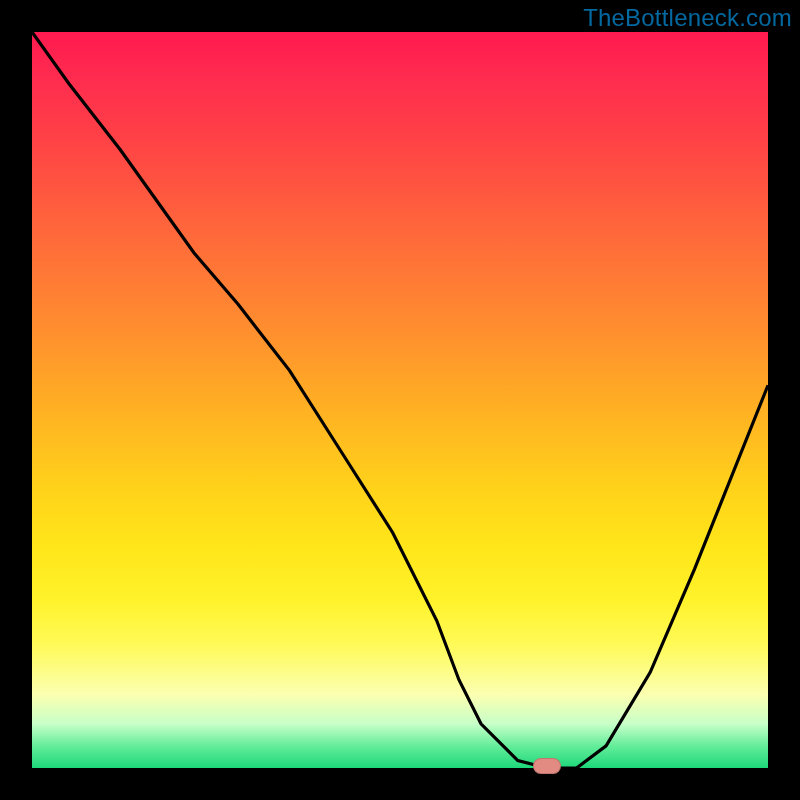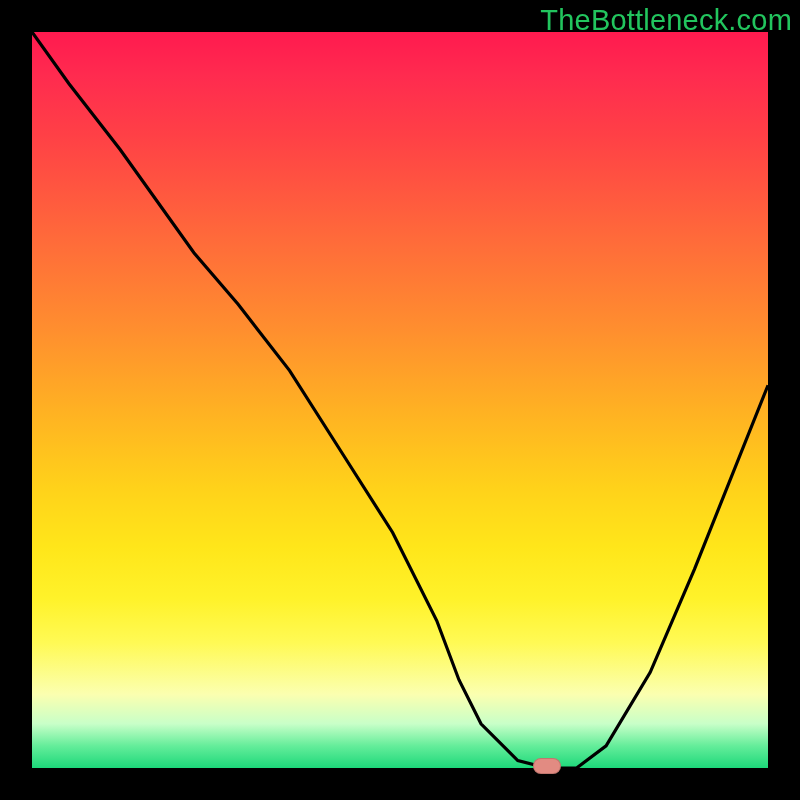--- a/index.html
+++ b/index.html
@@ -13,22 +13,22 @@
   }
   .stage {
     position: relative;
     width: 800px;
     height: 800px;
   }
   .watermark {
     position: absolute;
     top: 4px;
     right: 8px;
-    color: #22c55e;
-    font-size: 29px;
+    color: #0369a1;
+    font-size: 24px;
     font-weight: 500;
     letter-spacing: 0.2px;
     user-select: none;
   }
   .plot {
     position: absolute;
     left: 32px;
     top: 32px;
     width: 736px;
     height: 736px;

